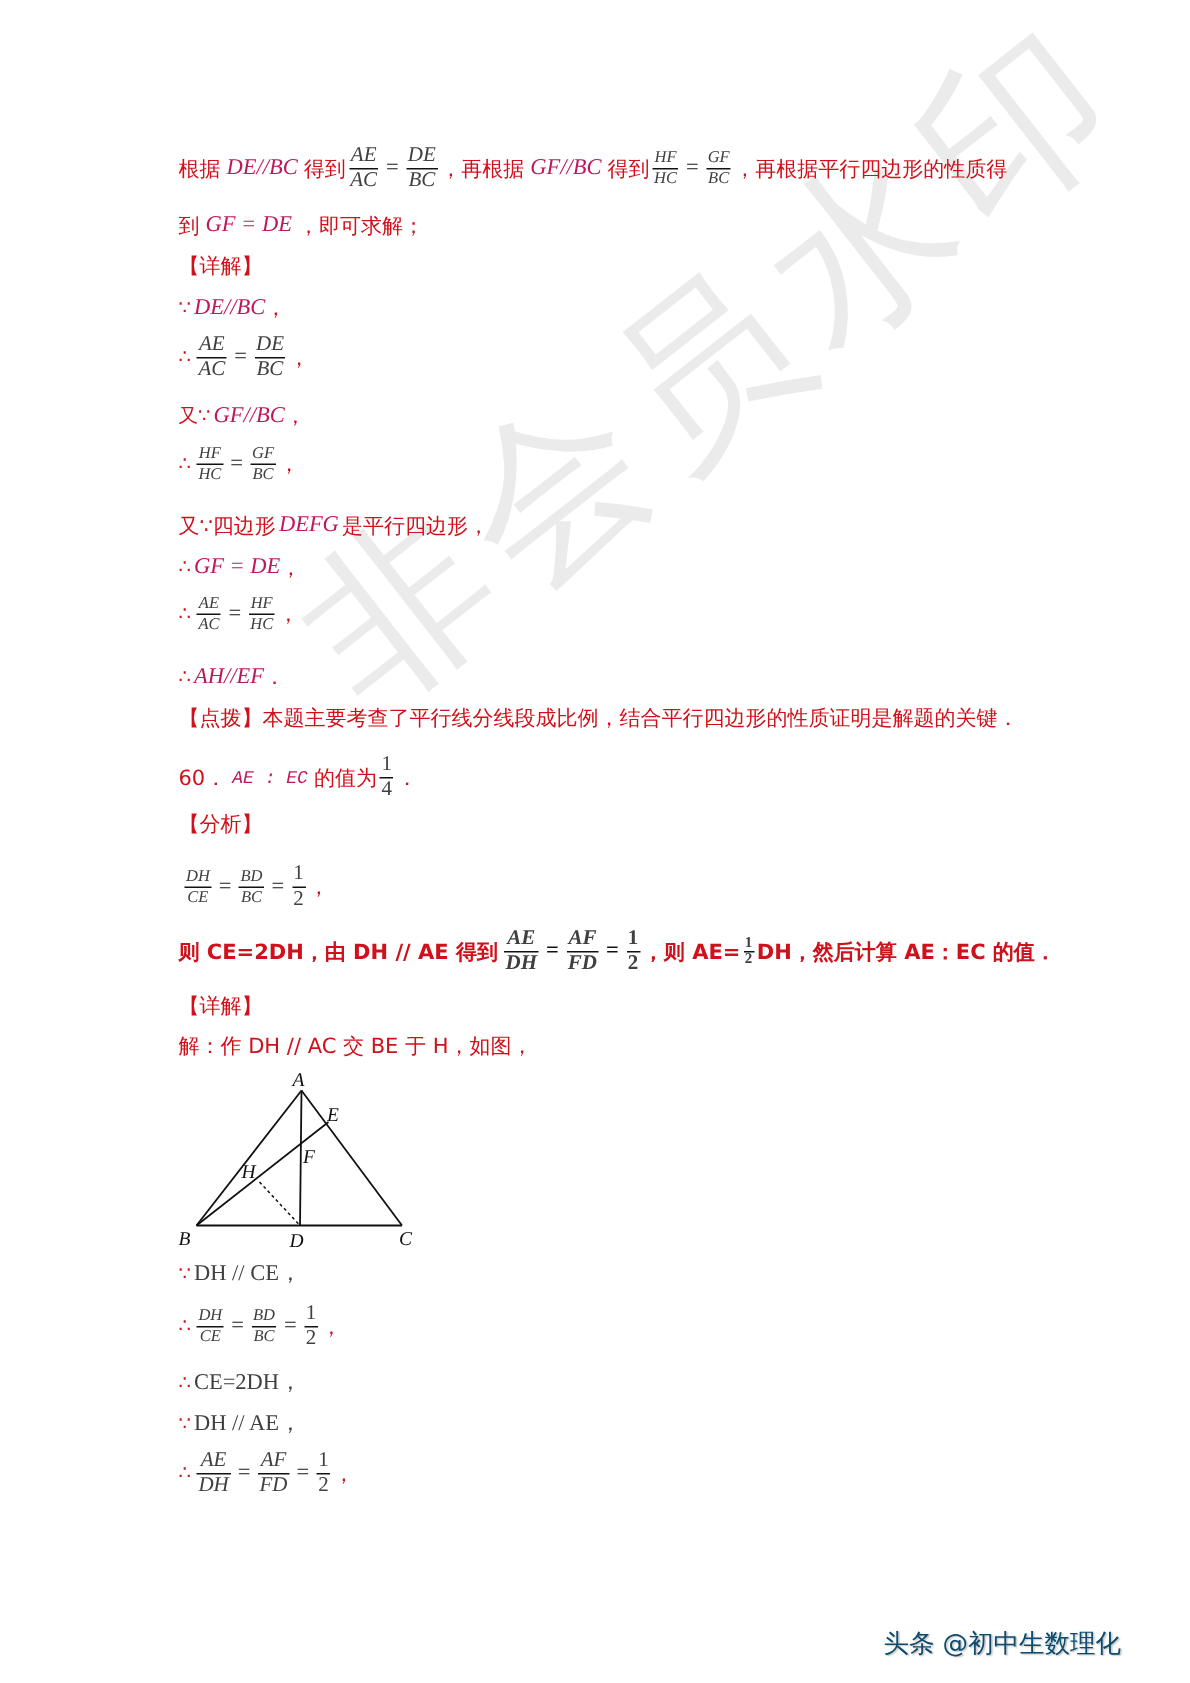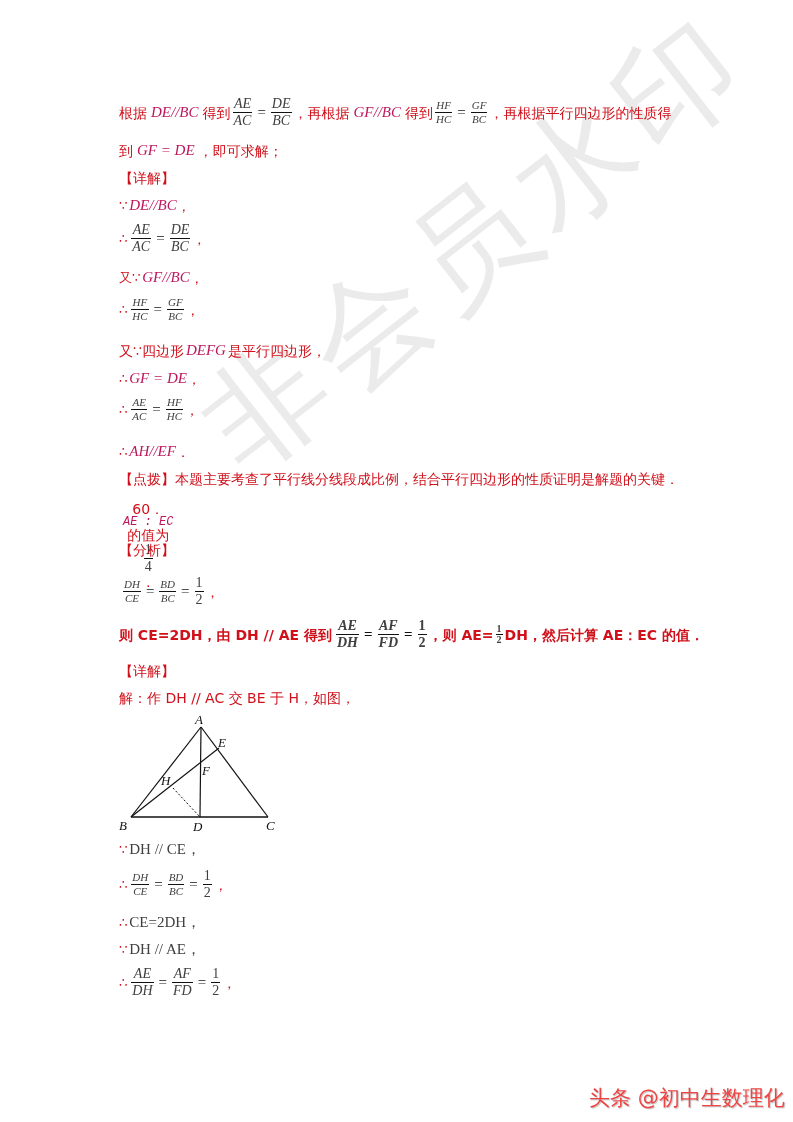--- a/index.html
+++ b/index.html
@@ -24,21 +24,21 @@
     .frac.up .num, .frac.up .den { font-style: normal; }
     .frac.tiny .num, .frac.tiny .den { font-size: 10px; line-height: 10px; font-style: normal; }
     .eq { color: #111; font-family: "Liberation Serif", serif; margin: 0 3px; font-size: 15px; }
     .sym { color: #d0101a; font-size: 13px; margin-right: 2px; }
     .watermark {
       position: absolute; left: 170px; top: 380px; font-size: 120px; color: rgba(0,0,0,0.08);
       transform: rotate(-38deg); transform-origin: left top; white-space: nowrap;
       font-family: "DejaVu Sans", sans-serif; pointer-events: none; letter-spacing: 10px;
     }
     .footer {
-      position: absolute; left: 589px; top: 1084px; font-size: 21px; color: #ef4444;
+      position: absolute; left: 589px; top: 1084px; font-size: 17px; color: #0c4a6e;
       font-family: "DejaVu Sans", sans-serif;
       text-shadow: 1px 1px 1px rgba(0,0,0,0.25);
     }
     svg text { font-family: "Liberation Serif", serif; font-style: italic; font-size: 13px; fill: #111; }
   </style>
 </head>
 <body>
 
 <div class="page">
 
@@ -162,21 +162,21 @@
     <span class="sym">∴</span>
     <span class="m">AH//EF</span>
     <span>．</span>
   </div>
 
   <div class="line" style="top:472px;">
     <span>【点拨】</span>
     <span>本题主要考查了平行线分线段成比例，结合平行四边形的性质证明是解题的关键．</span>
   </div>
 
-  <div class="line" style="top:502px;flex-direction:column;">
+  <div class="line" style="top:502px;">
     <span>60．</span>
     <span class="m" style="font-size:12px;margin:0 4px;font-family:Liberation Mono, monospace;">AE : EC</span>
     <span>的值为</span>
     <span class="frac up">
         <span class="num">1</span>
         <span class="bar"></span>
         <span class="den">4</span>
       </span>
     <span>．</span>
   </div>

